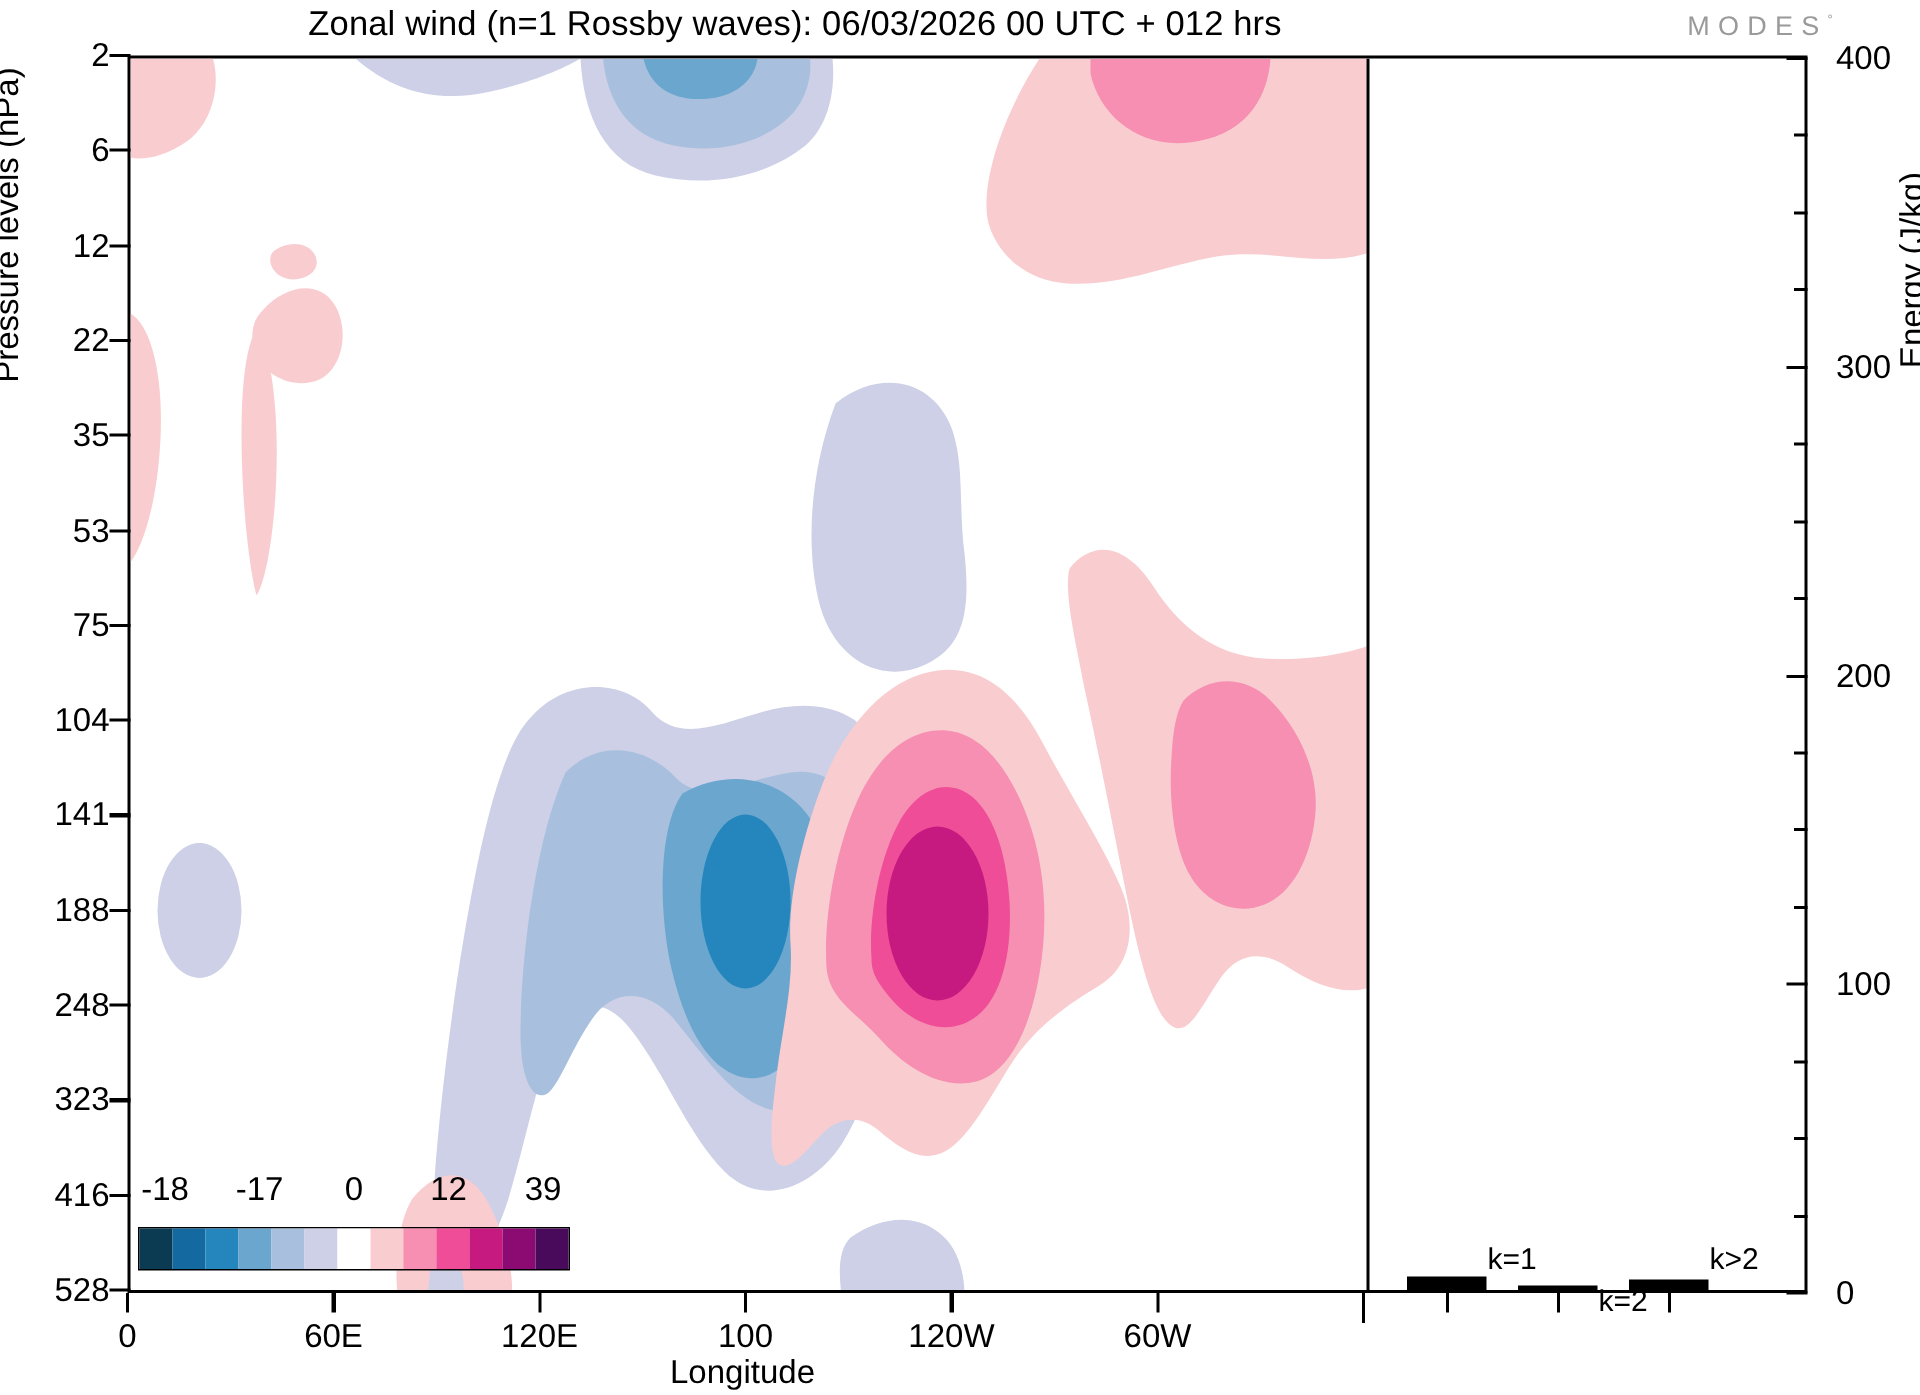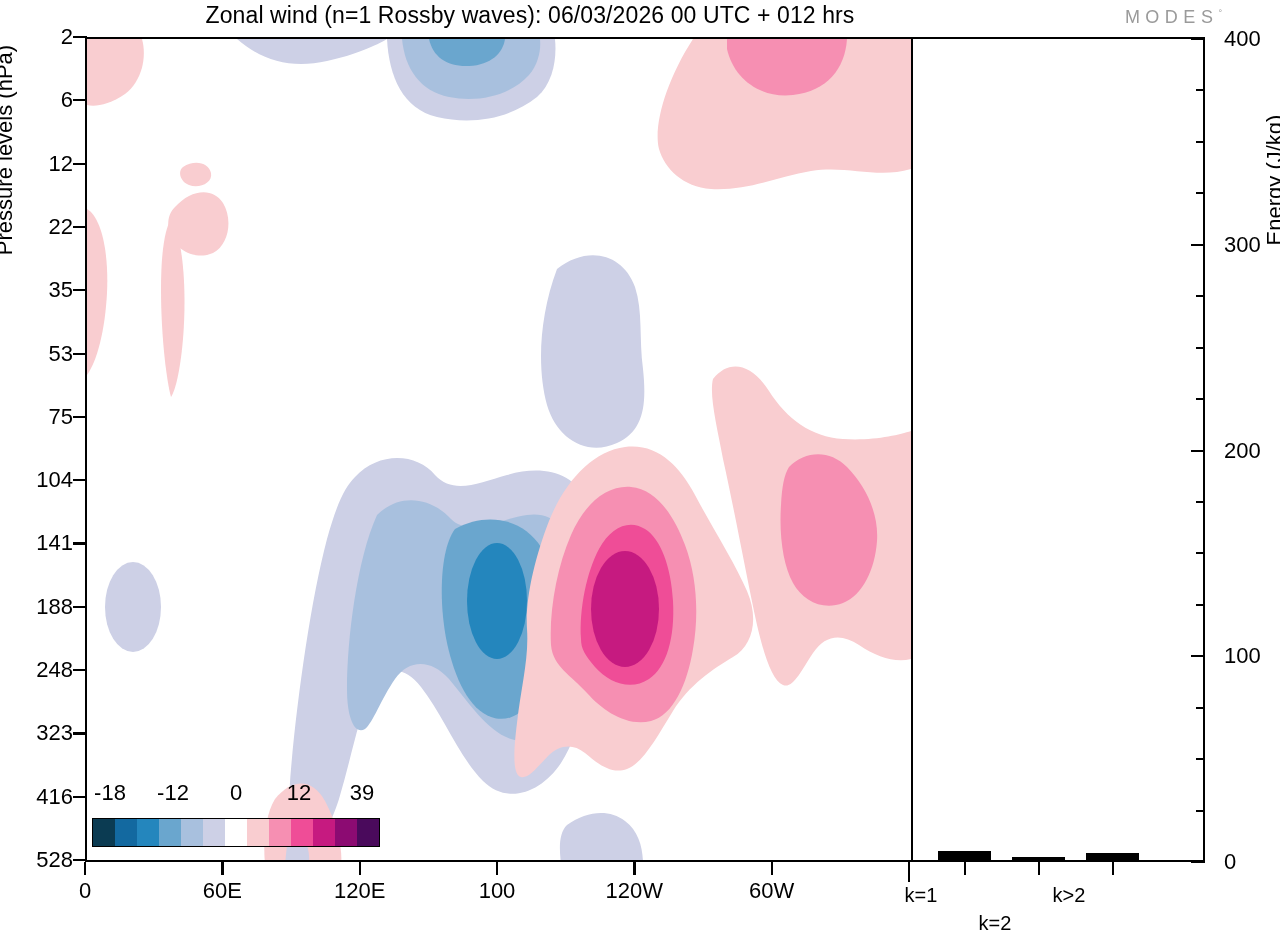--- a/index.html
+++ b/index.html
@@ -91,22 +91,22 @@
   .xtick { position:absolute; top:862px; width:2.2px; height:13px; background:#000; }
   .xtext {
     position:absolute; top:878px; width:140px; margin-left:-70px;
     text-align:center; font-size:22px; color:#000; white-space:nowrap;
   }
   .xlabel {
     position:absolute; left:335px; top:902px; width:320px;
     text-align:center; font-size:22px; color:#000;
   }
   .ktext {
-    position:absolute; top:884px; width:120px; margin-left:-60px;
-    text-align:left; font-size:20px; color:#000; white-space:nowrap;
+    position:absolute; top:829px; width:120px; margin-left:-60px;
+    text-align:right; font-size:20px; color:#000; white-space:nowrap;
   }
 
   
   #colorbar {
     position:absolute; left:92px; top:818px;
     width:288px; height:29px;
     border:1.4px solid #000;
     display:flex; z-index: 6;
   }
   #colorbar div { flex:1 1 auto; height:100%; }
@@ -121,20 +121,21 @@
 </head>
 <body>
 
 <div id="root">
 
   <div class="title">Zonal wind (n=1 Rossby waves):  06/03/2026  00 UTC  + 012 hrs</div>
   <div class="brand"><span>MODES</span><sup>°</sup></div>
 
   <div class="ylabel-left">Pressure levels (hPa)</div>
   <div class="ylabel-right">Energy (J/kg)</div>
+  <div class="xlabel">Longitude</div>
 
   <div id="plot">
     <svg id="contours" viewBox="0 0 1120 825" preserveAspectRatio="none">
 
       <path d="M0,0 L55,0 C60,18 55,42 38,55 C22,66 8,68 0,66 Z" fill="#f9cdd0"></path>
 
       <path d="M150,0 C175,22 205,30 240,22 C268,16 290,6 300,0 Z" fill="#cdd0e6"></path>
 
       <path d="M300,0 C302,38 316,70 350,78 C385,86 422,80 450,58 C466,44 470,20 468,0 Z" fill="#cdd0e6"></path>
       <path d="M315,0 C318,30 333,52 362,58 C392,64 424,56 442,36 C452,24 454,10 453,0 Z" fill="#a8c0de"></path>
@@ -262,17 +263,17 @@
     <div class="xtick" style="left: 963.5px;"></div>
     <div class="ktext" style="left: 964.5px;">k=1</div>
     <div class="bar" style="left: 937.86px; width: 53.28px; height: 10.2875px; top: 850.712px;"></div>
     <div class="xtick" style="left: 1037.5px;"></div>
     <div class="ktext" style="left: 1038.5px; margin-top: 28px;">k=2</div>
     <div class="bar" style="left: 1011.86px; width: 53.28px; height: 4.115px; top: 856.885px;"></div>
     <div class="xtick" style="left: 1111.5px;"></div>
     <div class="ktext" style="left: 1112.5px;">k&gt;2</div>
     <div class="bar" style="left: 1085.86px; width: 53.28px; height: 8.23px; top: 852.77px;"></div>
     <div class="cbtick" style="left: 110px;">-18</div>
-    <div class="cbtick" style="left: 173px;">-12</div>
+    <div class="cbtick" style="left: 173px;">-17</div>
     <div class="cbtick" style="left: 236px;">0</div>
     <div class="cbtick" style="left: 299px;">12</div>
     <div class="cbtick" style="left: 362px;">39</div>
   </div>
 
 </body></html>

